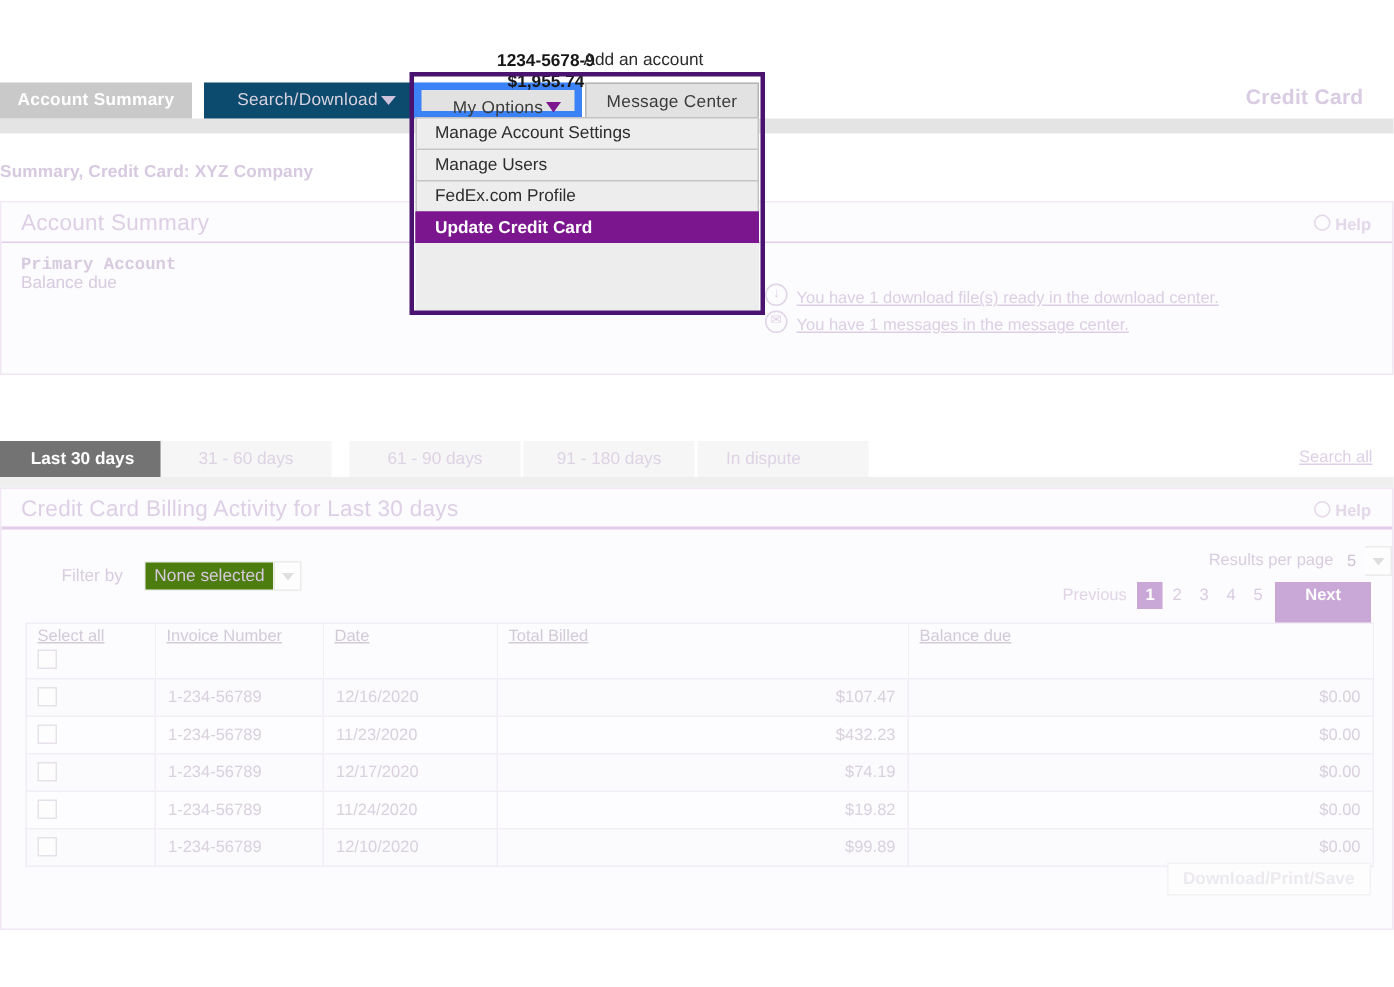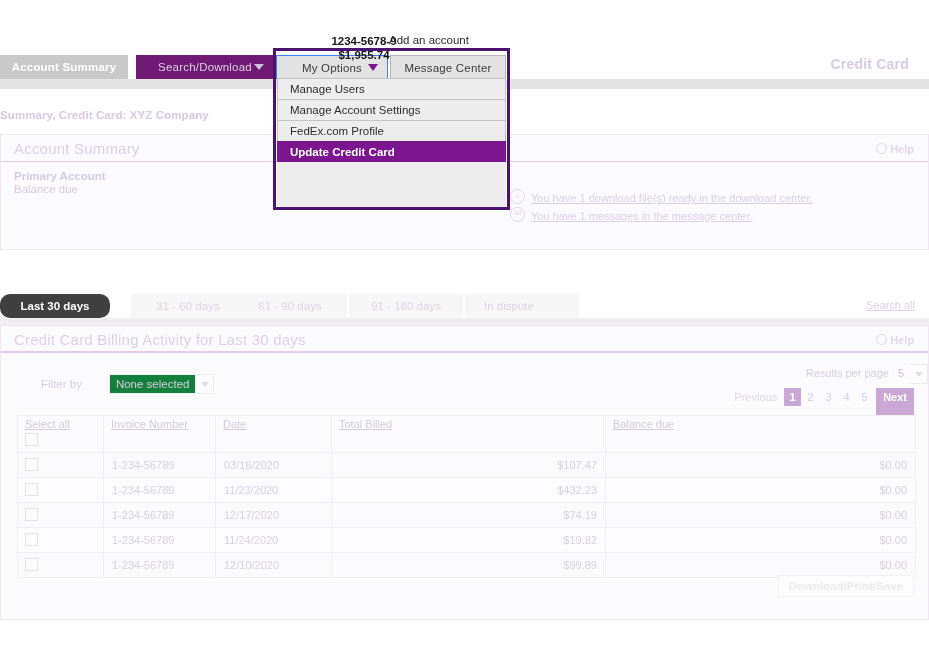--- a/index.html
+++ b/index.html
@@ -39,37 +39,37 @@
     letter-spacing: .2px;
     white-space: nowrap;
   }
   .tab-account {
     left: 0; width: 128px;
     background: #c9c9c9;
     color: #ffffff;
   }
   .tab-search {
     left: 136px; width: 138px;
-    background: #701a75;
+    background: #0c4a6e;
     color: #d9d2df;
     font-weight: normal;
   }
   .tab-search .caret {
     position: absolute;
     right: 10px; top: 9px;
     width: 0; height: 0;
     border-left: 5px solid transparent;
     border-right: 5px solid transparent;
     border-top: 6px solid #cfc2dd;
   }
   .tab-myoptions {
     left: 276px; width: 112px;
     background: #e2e2e2;
     color: #3b3b3b;
-    border: 1px solid #3b82f6;
+    border: 5px solid #3b82f6;
     font-weight: normal;
   }
   .tab-myoptions .caret {
     position: absolute;
     right: 9px; top: 8px;
     width: 0; height: 0;
     border-left: 5px solid transparent;
     border-right: 5px solid transparent;
     border-top: 7px solid #7b168f;
   }
@@ -182,21 +182,21 @@
     position: relative;
     top: 1px;
   }
   .acct-lines {
     position: absolute;
     left: 13px; top: 35px;
     font-size: 11.5px;
     line-height: 13px;
     color: #d7cbdf;
   }
-  .acct-lines .l1 { font-weight: bold; }
+  .acct-lines .l1 { font-weight: bold; font-family: Liberation Mono, monospace; }
 
   .acct-nums {
     position: absolute;
     left: 296px; top: 34px;
     width: 136px;
     text-align: center;
     font-size: 11.5px;
     font-weight: bold;
     color: #171717;
     line-height: 14px;
@@ -257,24 +257,23 @@
     position: absolute;
     top: 0; height: 24px;
     line-height: 24px;
     box-sizing: border-box;
     text-align: center;
     font-size: 11.5px;
     color: #ddd3e4;
     white-space: nowrap;
   }
   .ptab.active {
-    background: #404040;
+    background: #737373;
     color: #ffffff;
     font-weight: bold;
-    border-radius: 10px;
   }
   .ptab.inactive { background: #f6f6f6; }
   .ptab-strip {
     position: absolute;
     left: 0; top: 318px;
     width: 929px; height: 7px;
     background: #efefef;
   }
   .search-all {
     position: absolute;
@@ -306,25 +305,25 @@
     color: #d8cee0;
   }
   .filter-label {
     display: inline-block;
     vertical-align: middle;
     margin-left: 24px;
   }
   .filter-select {
     display: inline-block;
     vertical-align: middle;
-    margin-left: 27px;
+    margin-left: 14px;
     height: 18px;
     line-height: 18px;
     padding: 0 6px;
-    background: #15803d;
+    background: #4d7c0f;
     border: 1px solid #f0f0f0;
     color: #d6cbde;
     position: relative;
   }
   .sel-caret {
     display: inline-block;
     width: 17px; height: 18px;
     vertical-align: middle;
     border: 1px solid #ececec;
     border-left: none;
@@ -375,21 +374,21 @@
     color: #d9cde2;
     margin-right: 1px;
   }
   .pg-num.current {
     background: #c9a8d8;
     color: #ffffff;
     font-weight: bold;
   }
   .pg-next {
     display: inline-block;
-    padding: 0 7px;
+    padding: 0 20px;
     height: 30px; line-height: 18px;
     background: #c9a8d8;
     color: #ffffff;
     font-weight: bold;
     margin-left: 2px;
   }
 
   
   .tbl {
     position: absolute;
@@ -507,32 +506,32 @@
   <div class="add-account">Add an account</div>
 
   <div class="notif notif-1">
     <span class="notif-icon"><span class="gl">↓</span></span><span class="txt">You have 1 download file(s) ready in the download center.</span>
   </div>
   <div class="notif notif-2">
     <span class="notif-icon"><span class="gl">✉</span></span><span class="txt">You have 1 messages in the message center.</span>
   </div>
 
   <div class="dropdown">
+    <div class="dd-item">Manage Account Settings</div>
     <div class="dd-item">Manage Users</div>
-    <div class="dd-item">Manage Account Settings</div>
     <div class="dd-item">FedEx.com Profile</div>
     <div class="dd-item selected">Update Credit Card</div>
   </div>
 
   <div class="focus-ring"></div>
 
   <div class="ptab-strip"></div>
   <div class="ptabs">
     <div class="ptab active" style="left:0px;width:110px;">Last 30 days</div>
-    <div class="ptab inactive" style="left:131px;width:114px;">31 - 60 days</div>
+    <div class="ptab inactive" style="left:107px;width:114px;">31 - 60 days</div>
     <div class="ptab inactive" style="left:233px;width:114px;">61 - 90 days</div>
     <div class="ptab inactive" style="left:349px;width:114px;">91 - 180 days</div>
     <div class="ptab inactive" style="left:465px;width:114px;text-align:left;padding-left:19px;">In dispute</div>
   </div>
   <div class="search-all">Search all</div>
 
   <div class="panel bill-panel">
     <div class="bill-head">
       <div class="panel-title">Credit Card Billing Activity for Last 30 days</div>
       <div class="help-link">
@@ -583,21 +582,21 @@
       </thead>
       <tbody>
         <tr>
           <td>
               <div class="chk"></div>
             </td>
           <td>
               <div class="cell">1-234-56789</div>
             </td>
           <td>
-              <div class="cell">03/16/2020</div>
+              <div class="cell">12/16/2020</div>
             </td>
           <td>
               <div class="cell right">$107.47</div>
             </td>
           <td>
               <div class="cell right">$0.00</div>
             </td>
         </tr>
         <tr>
           <td>

